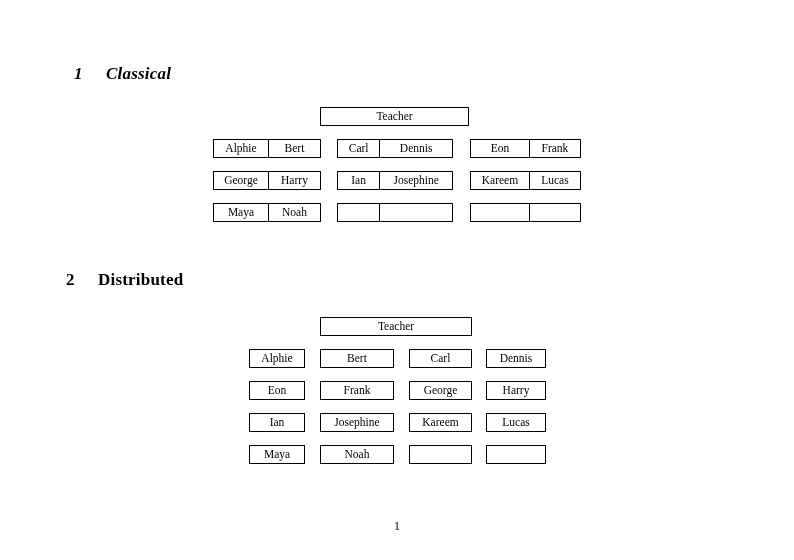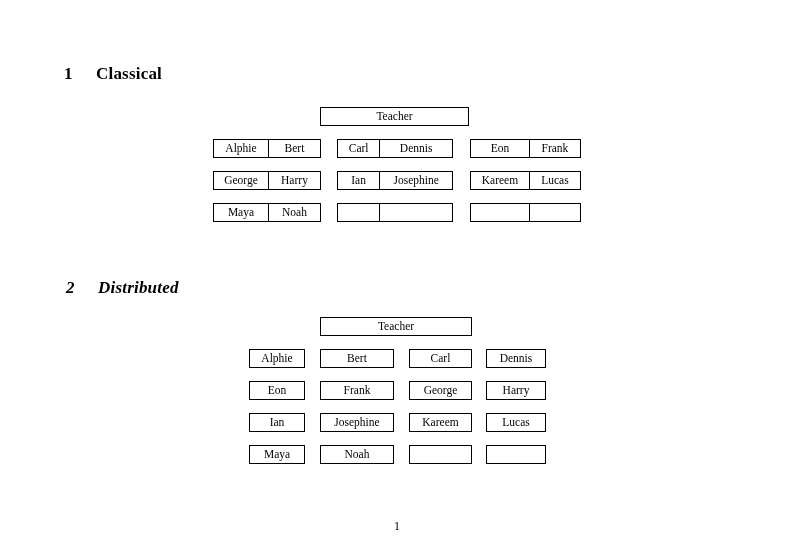--- a/index.html
+++ b/index.html
@@ -25,22 +25,22 @@
     position: absolute;
     font-weight: bold;
     font-size: 17px;
     letter-spacing: 0.2px;
     white-space: nowrap;
   }
   .section-heading .sec-num {
     display: inline-block;
     width: 32px;
   }
-  #heading-classical { left: 64px; top: 64px; }
-  #heading-distributed { left: 66px; top: 278px; font-style: italic; }
+  #heading-classical { left: 74px; top: 64px; font-style: italic; }
+  #heading-distributed { left: 66px; top: 270px; }
 
   
   .diagram {
     position: absolute;
   }
   #diagram-classical { left: 0px; top: 0px; }
   #diagram-distributed { left: 0px; top: 0px; }
 
   
   .group {

